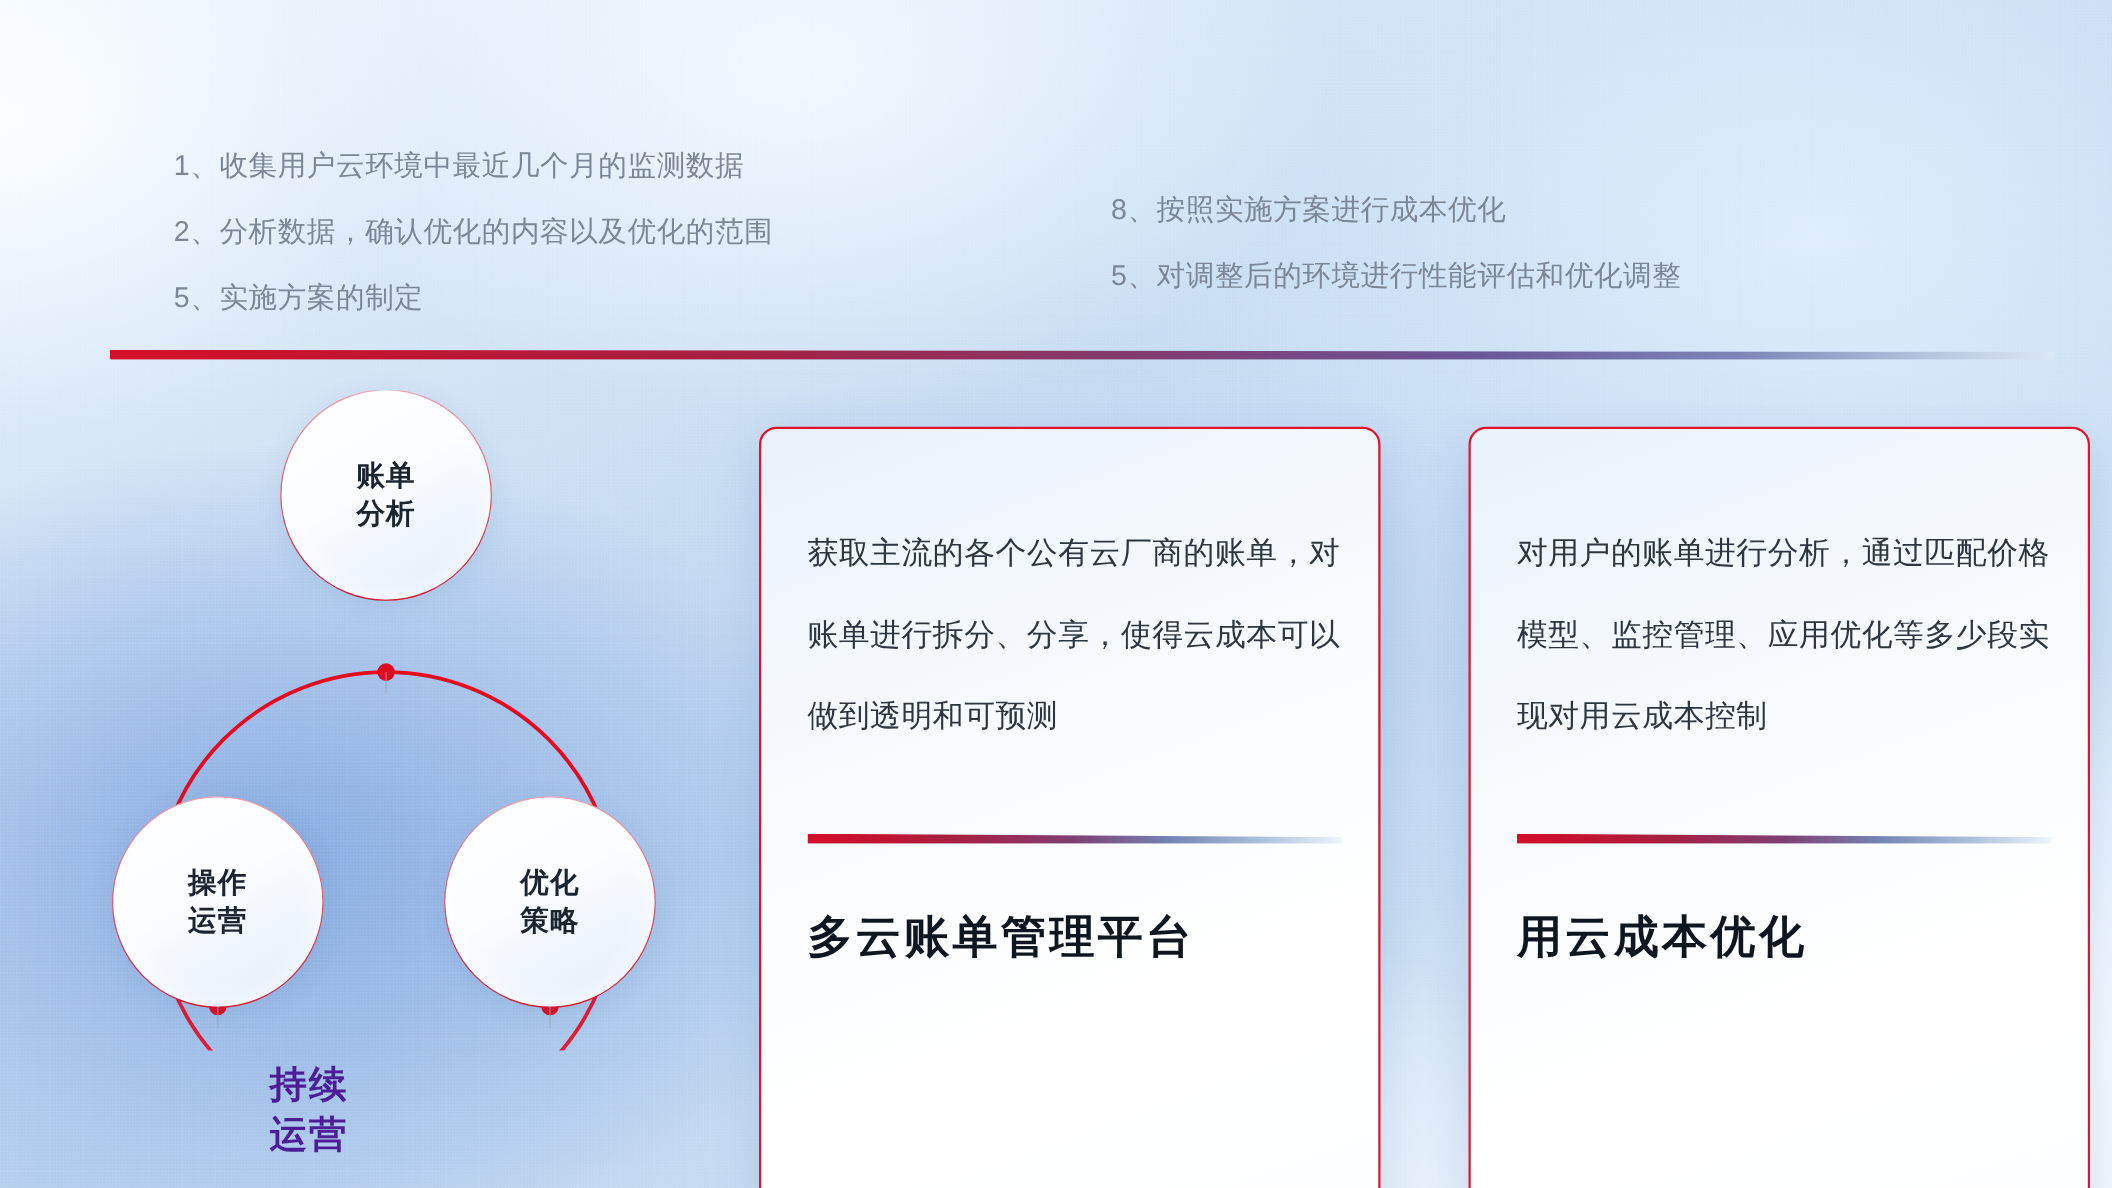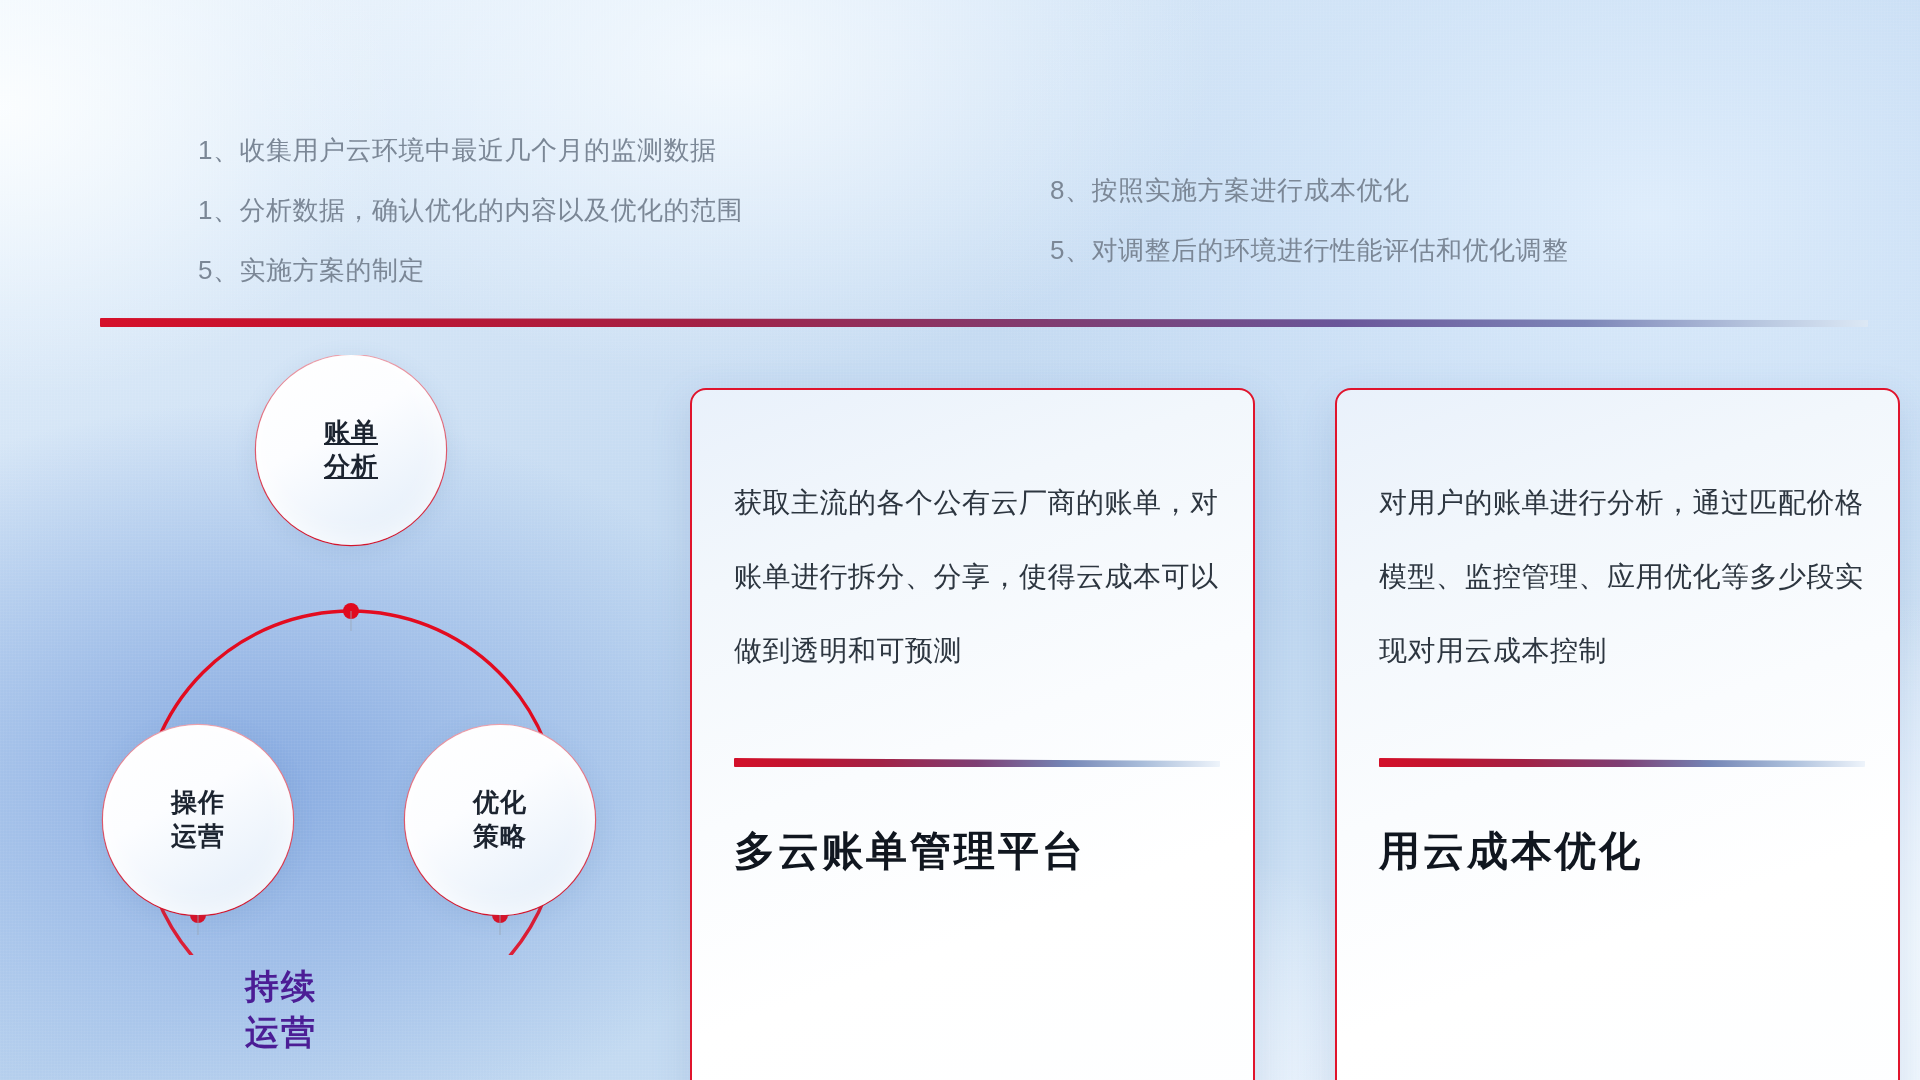--- a/index.html
+++ b/index.html
@@ -36,21 +36,21 @@
   }
   .bg-grain{
     opacity:.30;
     background-image:
       repeating-linear-gradient(0deg, rgba(255,255,255,.14) 0 1px, rgba(0,0,0,0) 1px 3px),
       repeating-linear-gradient(90deg, rgba(255,255,255,.10) 0 1px, rgba(0,0,0,0) 1px 3px);
   }
 
   
   #bullets{ position:absolute; left:0; top:0; width:1920px; height:300px; }
-  .bulletCol{ position:absolute;margin-left:40px; }
+  .bulletCol{ position:absolute; }
   .bulletCol.left{ left:158px; top:120px; }
   .bulletCol.right{ left:1010px; top:160px; }
   .bulletLine{
     font-size:26px;
     line-height:60px;
     color:#7b8796;
     letter-spacing:.5px;
     white-space:nowrap;
     font-weight:400;
   }
@@ -72,21 +72,21 @@
     box-shadow:0 5px 22px rgba(90,130,180,.16), inset 0 0 30px rgba(255,255,255,.85);
   }
   #c-top{ left:161px; top:0px; width:190px; height:190px; }
   #c-bl{ left:8px; top:370px; width:190px; height:190px; }
   #c-br{ left:310px; top:370px; width:190px; height:190px; }
   .vLabel{
     position:absolute; width:190px; text-align:center;
     font-size:26px; font-weight:700; color:#1c2430; line-height:34px;
     letter-spacing:1px;
   }
-  #l-top{ left:161px; top:60px;text-decoration:underline; }
+  #l-top{ left:161px; top:60px; }
   #l-bl{ left:8px; top:430px; }
   #l-br{ left:310px; top:430px; }
   #l-center{
     position:absolute; left:150px; top:608px; width:212px; text-align:left;
     font-size:34px; font-weight:800; color:#4c1d95; line-height:46px; letter-spacing:2px;
     z-index:5;
   }
   
 
   
@@ -126,21 +126,21 @@
   <div class="bgLayer bg-blob3"></div>
   <div class="bgLayer bg-blob4"></div>
   <div class="bgLayer bg-blob5"></div>
   <div class="bgLayer bg-blob6"></div>
   <div class="bgLayer bg-grain"></div>
 </div>
 
 <div id="bullets">
   <div class="bulletCol left">
     <div class="bulletLine">1、收集用户云环境中最近几个月的监测数据</div>
-    <div class="bulletLine">1、分析数据，确认优化的内容以及优化的范围</div>
+    <div class="bulletLine">2、分析数据，确认优化的内容以及优化的范围</div>
     <div class="bulletLine">5、实施方案的制定</div>
   </div>
   <div class="bulletCol right">
     <div class="bulletLine">8、按照实施方案进行成本优化</div>
     <div class="bulletLine">5、对调整后的环境进行性能评估和优化调整</div>
   </div>
 </div>
 
 <div id="topRule"></div>
 

